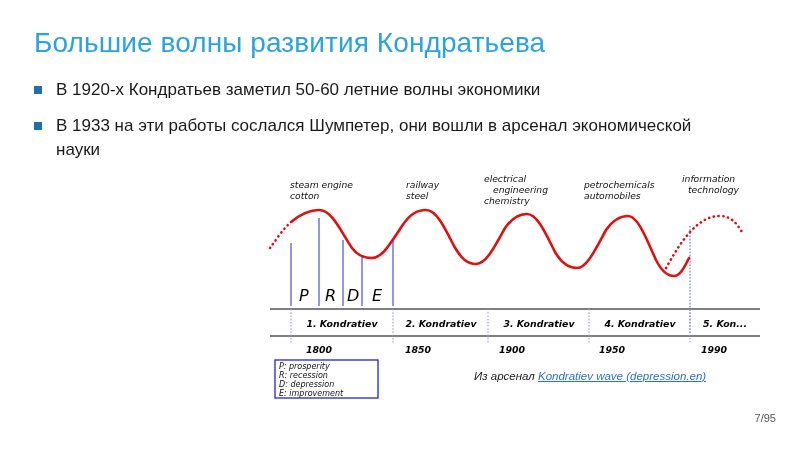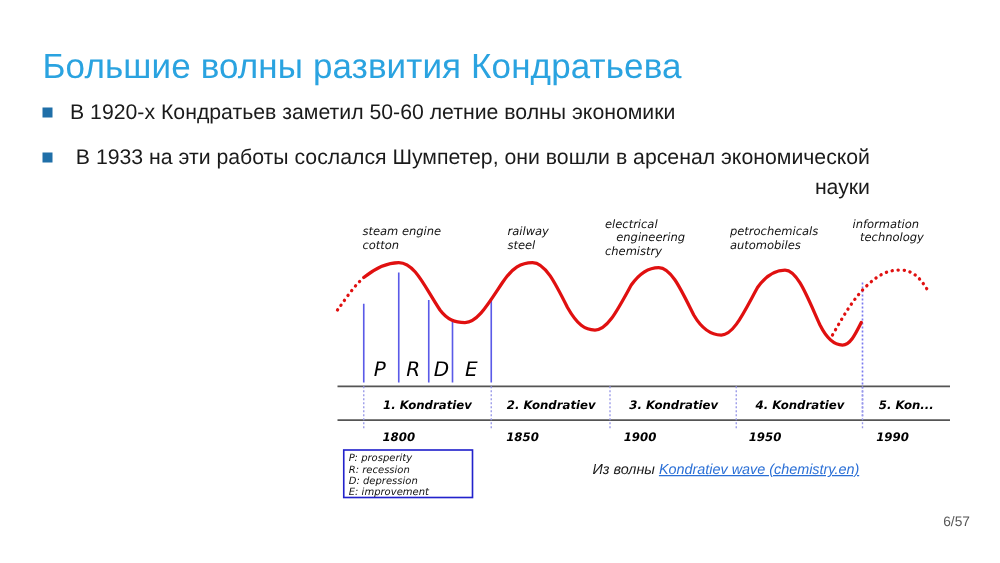--- a/index.html
+++ b/index.html
@@ -12,41 +12,40 @@
     height: 450px;
     overflow: hidden;
     font-family: "Liberation Sans", sans-serif;
     position: relative;
   }
 
   
   .slide-title {
     position: absolute;
     left: 34px;
-    top: 36px;
+    top: 26px;
     font-size: 28px;
     line-height: 34px;
     color: #2aa3e0;
     font-weight: 400;
     letter-spacing: 0.1px;
     white-space: nowrap;
   }
 
   
   .bullet-list {
     position: absolute;
     left: 34px;
     top: 78px;
     width: 700px;
   }
   .bullet-item {
     display: flex;
     align-items: flex-start;
     margin-bottom: 12px;
-    text-align: right;
   }
   .bullet-marker {
     width: 8px;
     height: 8px;
     background: #1f6fa8;
     flex: 0 0 auto;
     margin-top: 8px;
     margin-right: 14px;
   }
   .bullet-text {
@@ -235,17 +234,17 @@
       <rect x="13" y="192" width="103" height="38" fill="#ffffff" stroke="#2222cc" stroke-width="1.3"></rect>
       <text class="legend-text" x="17" y="201">P: prosperity</text>
       <text class="legend-text" x="17" y="210">R: recession</text>
       <text class="legend-text" x="17" y="219">D: depression</text>
       <text class="legend-text" x="17" y="228">E: improvement</text>
     </g>
   </svg>
 </div>
 
 <div class="source-caption">
-  <span>Из волны</span>
-  <span class="link">Kondratiev wave (chemistry.en)</span>
+  <span>Из арсенал</span>
+  <span class="link">Kondratiev wave (depression.en)</span>
 </div>
 
-<div class="page-number">6/57</div>
+<div class="page-number">7/95</div>
 
 </body></html>

